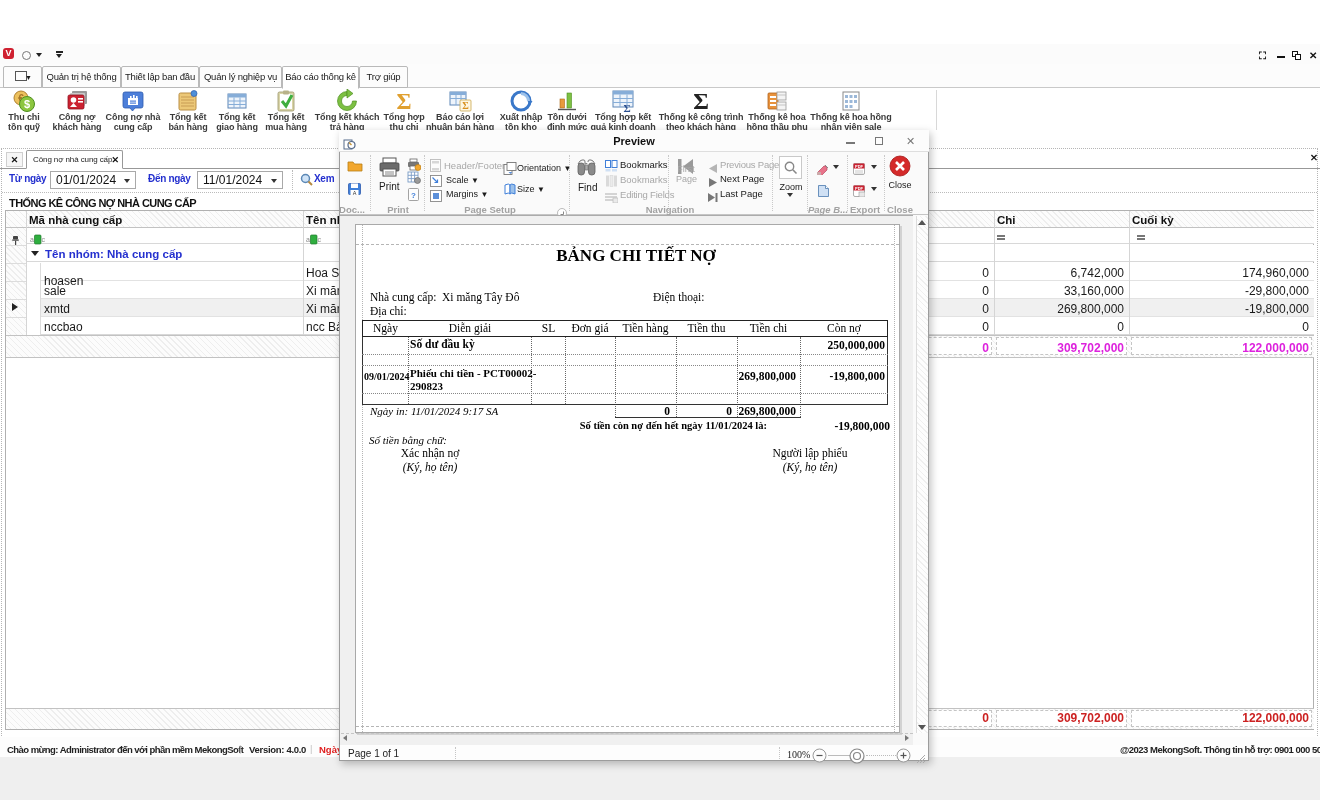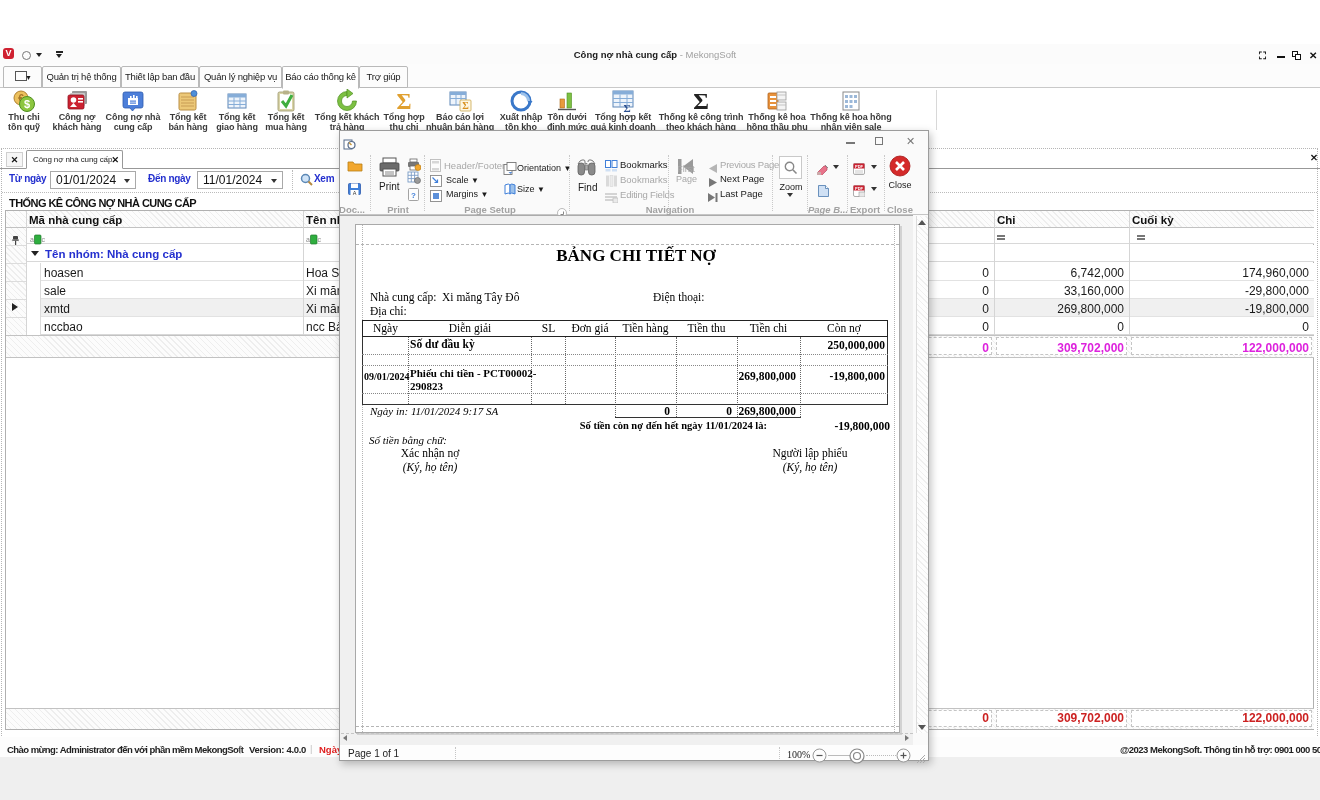--- a/index.html
+++ b/index.html
@@ -68,21 +68,20 @@
 </style></head>
 <body>
 <div id="stage">
 
   <div class="abs" id="titlebar"></div>
   <div class="abs" id="vlogo">V</div>
   <div class="abs" id="circ"></div>
   <div class="abs darr" style="left:36px;top:53px;"></div>
   <div class="abs" style="left:56px;top:51px;width:7px;height:1.5px;background:#222;"></div>
   <div class="abs darr" style="left:56px;top:54px;border-left-width:3.5px;border-right-width:3.5px;"></div>
-  <div class="abs" id="wtitle">Công nợ nhà cung cấp <span>- MekongSoft</span></div>
   <div class="abs wbtn" style="left:1259px;top:50px;">⛶</div>
   <div class="abs" style="left:1277px;top:56px;width:8px;height:2px;background:#111;"></div>
   <div class="abs" style="left:1292px;top:51px;width:6px;height:6px;border:1.5px solid #111;"></div>
   <div class="abs" style="left:1295px;top:54px;width:6px;height:6px;border:1.5px solid #111;background:#fff;"></div>
   <div class="abs wbtn" style="left:1309px;top:50px;">✕</div>
 
   <div class="abs" id="menurow"></div>
   <div class="mtab" style="left:3px;width:39px;"><span style="display:inline-block;width:12px;height:10px;border:1px solid #555;vertical-align:-1px;"></span><span style="font-size:8px;">▾</span></div>
   <div class="mtab" style="left:42px;width:79px;">Quản trị hệ thống</div>
   <div class="mtab" style="left:121px;width:78px;">Thiết lập ban đầu</div>
@@ -324,21 +323,21 @@
 
   <div class="abs" style="left:27px;top:245px;width:1287px;height:17px;background:#fff;border-bottom:1px solid #d8d8d8;"></div>
   <div class="abs" style="left:31px;top:251px;width:0;height:0;border-left:4px solid transparent;border-right:4px solid transparent;border-top:5px solid #222;"></div>
   <div class="abs" style="left:45px;top:248px;font-size:11.5px;font-weight:bold;color:#2430cf;">Tên nhóm: Nhà cung cấp</div>
 
   <div class="abs" style="left:40px;top:263px;width:1274px;height:18px;background:#fff;border-bottom:1px solid #e2e2e2;"></div>
   <div class="abs" style="left:40px;top:281px;width:1274px;height:18px;background:#fff;border-bottom:1px solid #e2e2e2;"></div>
   <div class="abs" style="left:40px;top:299px;width:1274px;height:18px;background:#f0f0f0;border-bottom:1px solid #e2e2e2;"></div>
   <div class="abs" style="left:40px;top:317px;width:1274px;height:18px;background:#fff;border-bottom:1px solid #d8d8d8;"></div>
   <div class="abs" style="left:12px;top:303px;width:0;height:0;border-top:4.5px solid transparent;border-bottom:4.5px solid transparent;border-left:6px solid #222;"></div>
-  <div class="abs gcell" style="left:44px;top:265px;">hoasen</div>
+  <div class="abs gcell" style="left:44px;top:273px;">hoasen</div>
   <div class="abs gcell" style="left:44px;top:283px;">sale</div>
   <div class="abs gcell" style="left:44px;top:301px;">xmtd</div>
   <div class="abs gcell" style="left:44px;top:319px;">nccbao</div>
   <div class="abs gcell" style="left:306px;top:265px;width:620px;">Hoa Sen</div>
   <div class="abs gcell" style="left:306px;top:283px;width:620px;">Xi măng Cần Thơ</div>
   <div class="abs gcell" style="left:306px;top:301px;width:620px;">Xi măng Tây Đô</div>
   <div class="abs gcell" style="left:306px;top:319px;width:620px;">ncc Bảo</div>
   <div class="abs gcell num" style="left:889px;top:265px;width:100px;">0</div>
   <div class="abs gcell num" style="left:889px;top:283px;width:100px;">0</div>
   <div class="abs gcell num" style="left:889px;top:301px;width:100px;">0</div>
@@ -382,20 +381,23 @@
   <div class="abs" id="statusbar"></div>
   <div class="abs" style="left:7px;top:744px;font-size:9.5px;font-weight:bold;color:#222;letter-spacing:-0.55px;">Chào mừng: Administrator đến với phần mềm MekongSoft</div>
   <div class="abs" style="left:239px;top:743px;color:#c4c4c4;font-size:9.5px;">|</div>
   <div class="abs" style="left:249px;top:744px;font-size:9.5px;font-weight:bold;color:#222;letter-spacing:-0.3px;">Version: 4.0.0</div>
   <div class="abs" style="left:310px;top:743px;color:#c4c4c4;font-size:9.5px;">|</div>
   <div class="abs" style="left:319px;top:744px;font-size:9.5px;font-weight:bold;color:#e02020;">Ngày</div>
   <div class="abs" style="left:1120px;top:744px;font-size:9.5px;font-weight:bold;color:#222;letter-spacing:-0.5px;white-space:nowrap;">@2023 MekongSoft. Thông tin hỗ trợ: 0901 000 508</div>
   <div class="abs" id="graybottom"></div>
 
   <div class="abs" id="dlg"></div>
+  <div class="abs" id="dlgtitle">
+      <span class="cap">Preview</span>
+    </div>
   <div class="abs" style="left:343px;top:136px;"><svg width="13" height="13">
         <rect x="1" y="3" width="8" height="9" fill="#fff" stroke="#556a8a" stroke-width="1"></rect>
         <circle cx="8.5" cy="8" r="3.5" fill="#fff" stroke="#556a8a" stroke-width="1.2"></circle>
         <line x1="6" y1="5.5" x2="8.5" y2="8" stroke="#c99a3f" stroke-width="1.5"></line>
       </svg></div>
   <div class="abs" style="left:846px;top:142px;width:9px;height:1.5px;background:#777;"></div>
   <div class="abs" style="left:875px;top:137px;width:8px;height:8px;border:1.2px solid #777;"></div>
   <div class="abs" style="left:906px;top:135px;font-size:11px;color:#777;">✕</div>
   <div class="abs" id="dlgrib"></div>
 

